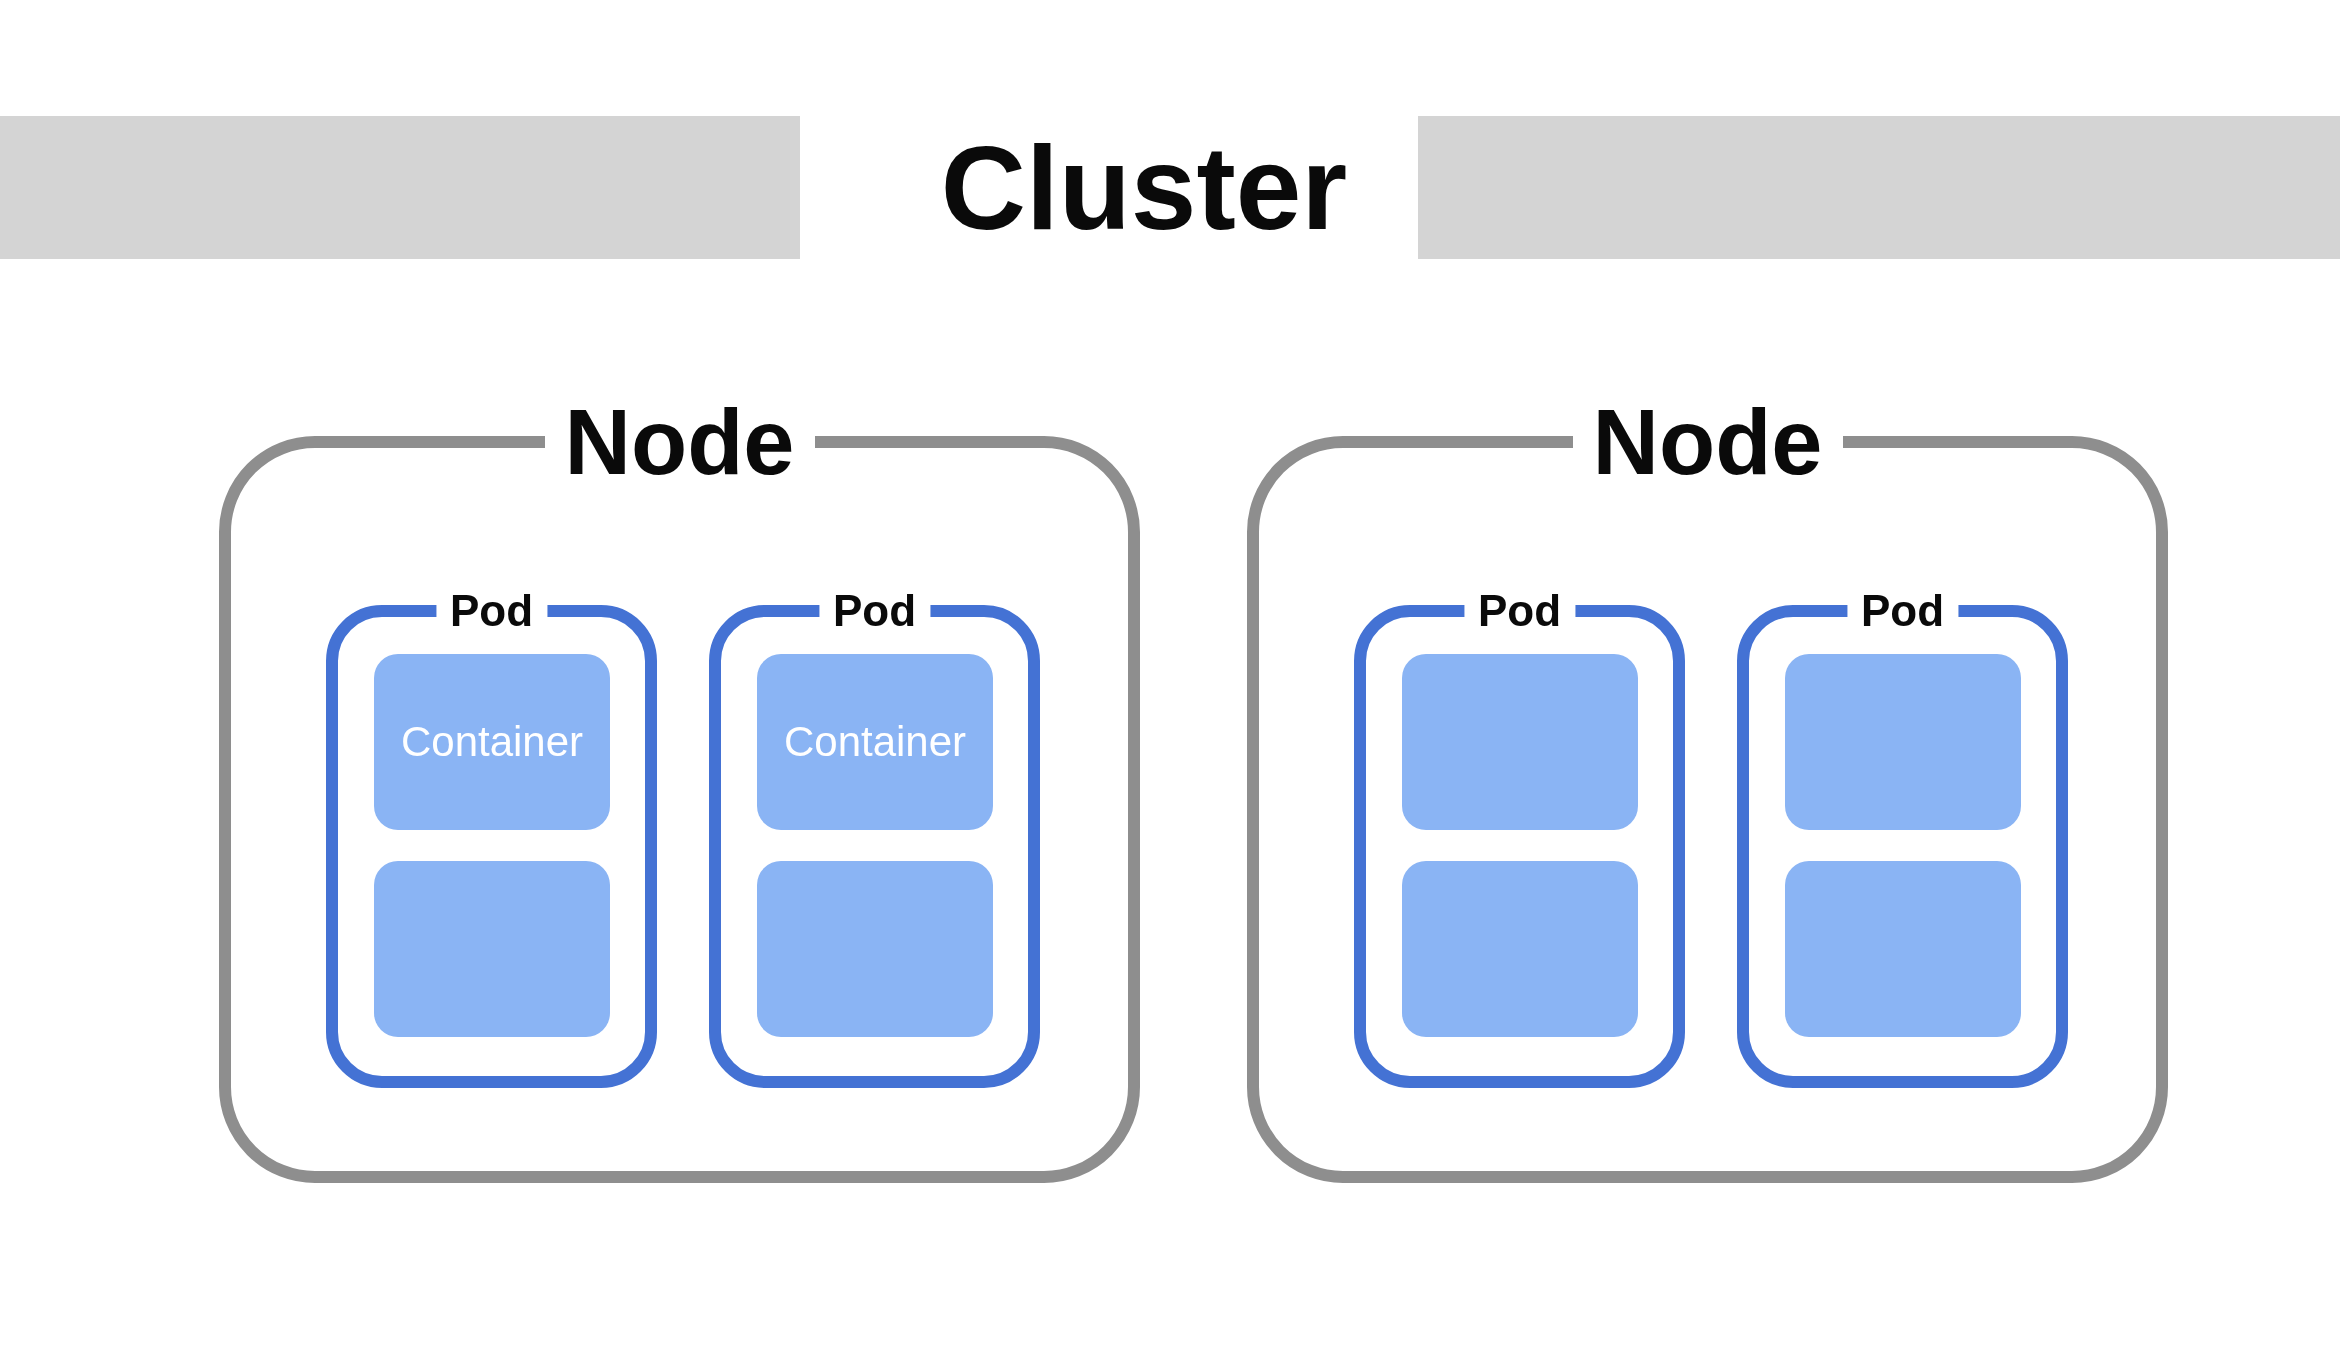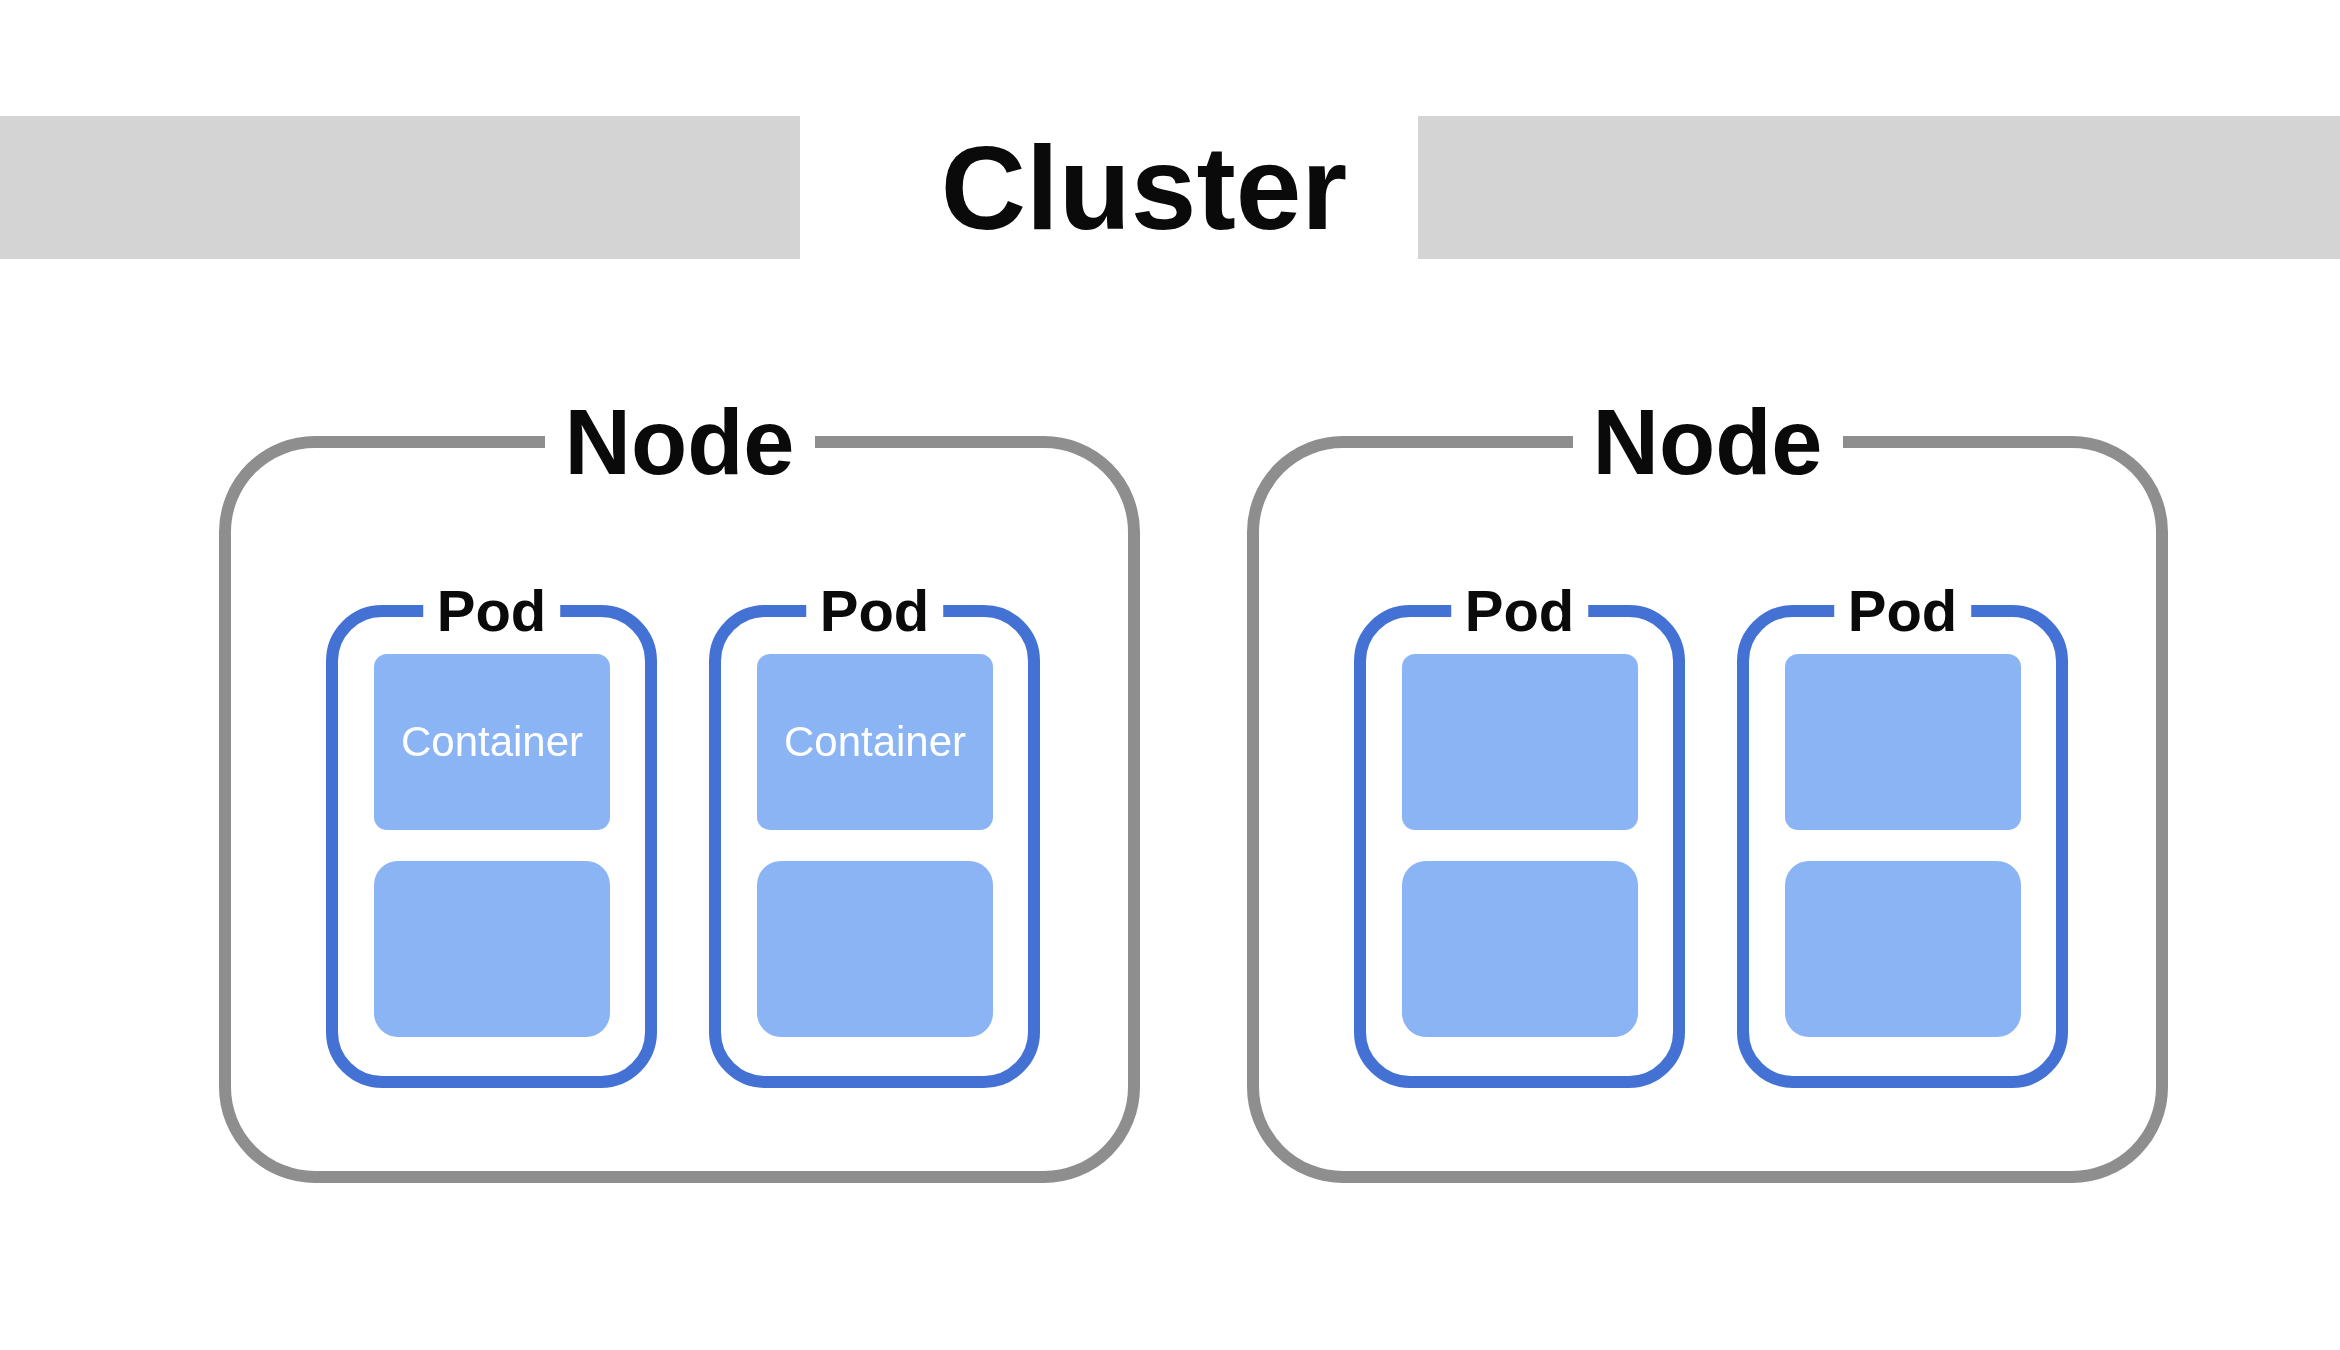--- a/index.html
+++ b/index.html
@@ -58,33 +58,33 @@
     border:12px solid var(--pod_border);
     border-radius:56px;
     background:var(--background);
   }
   .pod-1{left:95px;}
   .pod-2{left:478px;}
   .pod-label{
     position:absolute;top:-38px;left:50%;transform:translateX(-50%);
     background:var(--background);
     padding:0 14px;
-    font-size:58px;line-height:64px;font-weight:700;color:var(--label_text);
+    font-size:44px;line-height:64px;font-weight:700;color:var(--label_text);
     white-space:nowrap;
   }
 
   
   .container-box{
     position:absolute;left:36px;width:236px;height:176px;
     background:var(--container_fill);
     border-radius:24px;
     display:flex;align-items:center;justify-content:center;
     font-size:42px;font-weight:400;color:var(--container_text);
   }
-  .c1{top:37px;border-radius:13px;}
+  .c1{top:37px;}
   .c2{top:244px;}
 </style>
 </head>
 <body>
 
 <div class="canvas">
 
   <div class="bar bar-left"></div>
   <div class="bar bar-right"></div>
   <div class="cluster-title">Cluster</div>

